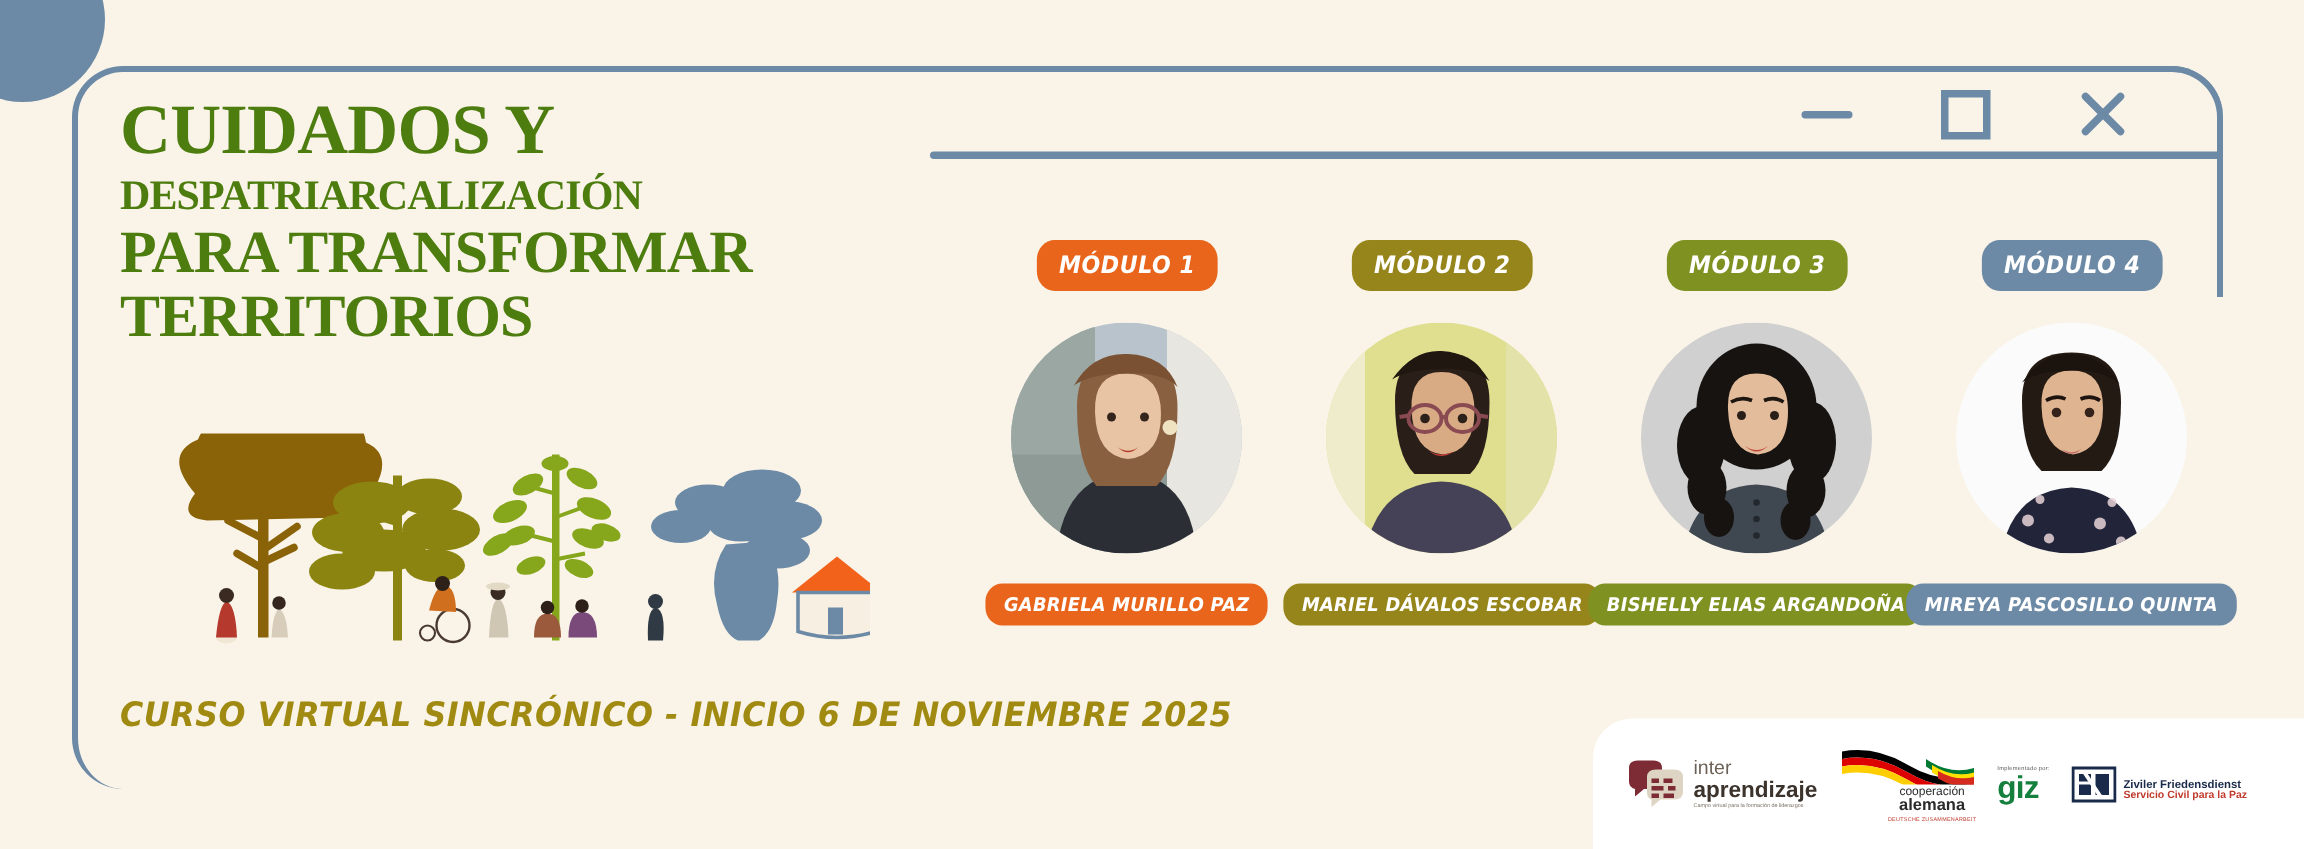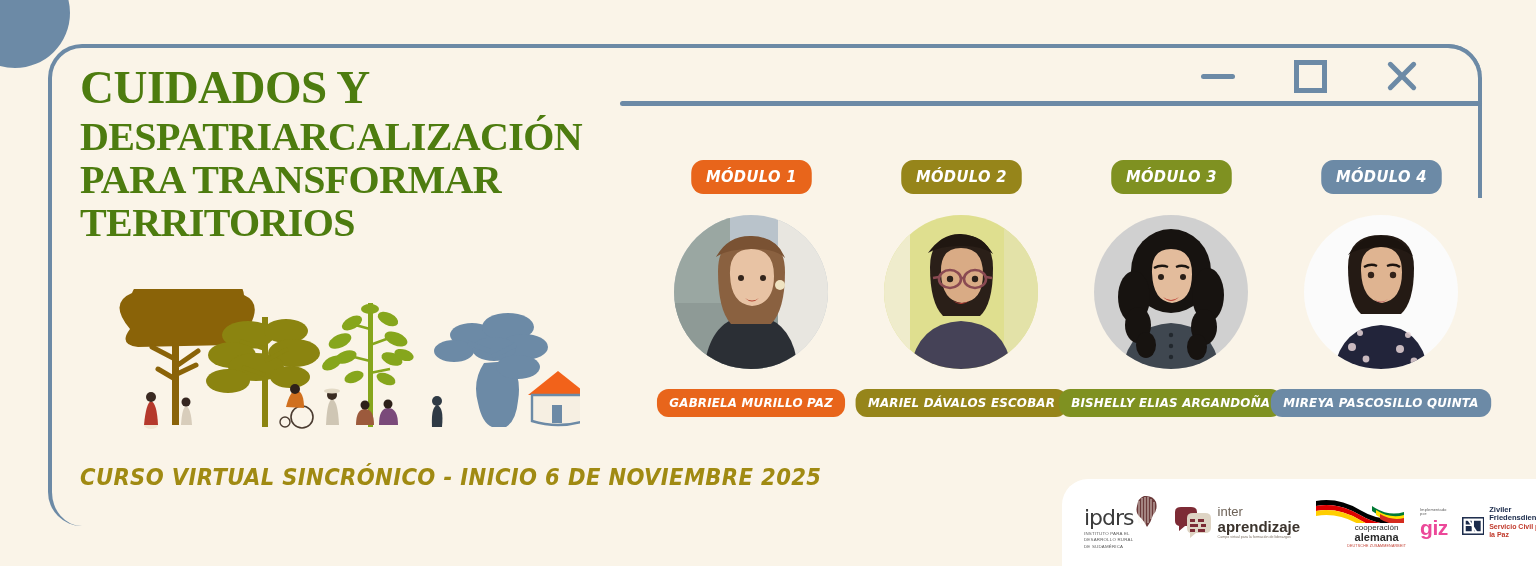--- a/index.html
+++ b/index.html
@@ -49,21 +49,21 @@
   .win-close:before,.win-close:after{
     content:"";position:absolute;left:50%;top:0;width:5px;height:38px;background:#6c8aa6;border-radius:3px;
   }
   .win-close:before{transform:translateX(-50%) rotate(45deg);}
   .win-close:after{transform:translateX(-50%) rotate(-45deg);}
 
   
   .left-panel{position:absolute;left:80px;top:64px;width:520px;height:420px;}
   .title-block{color:#4d7c0f;font-weight:bold;line-height:1.0;font-family:Liberation Serif, serif;}
   .title-l1{font-size:47px;letter-spacing:-0.5px;}
-  .title-l2{font-size:40px;letter-spacing:-0.6px;margin-top:6px;}
+  .title-l2{font-size:28px;letter-spacing:-0.6px;margin-top:6px;}
   .title-l3{font-size:40px;letter-spacing:-0.6px;margin-top:3px;}
   .title-l4{font-size:40px;letter-spacing:-0.6px;margin-top:3px;}
 
   .illustration{position:absolute;left:0px;top:225px;width:500px;height:160px;}
 
   .subtitle{
     position:absolute;left:0px;top:400px;
     font-size:22.5px;font-weight:bold;font-style:italic;
     color:#a08a12;letter-spacing:0.4px;
     font-family:"DejaVu Sans", sans-serif;
@@ -115,21 +115,21 @@
   .inter-c{font-size:3.6px;color:#7d7165;margin-top:2px;}
 
   .lg-coop{flex-direction:column;align-items:flex-end;}
   .coop-text{display:flex;flex-direction:column;align-items:center;line-height:1.05;margin-top:1px;}
   .coop-a{font-size:8px;color:#2b2b2b;}
   .coop-b{font-size:11px;color:#2b2b2b;font-weight:bold;}
   .coop-c{font-size:3.6px;color:#c0392b;margin-top:1px;letter-spacing:0.2px;}
 
   .lg-giz{flex-direction:column;align-items:flex-start;}
   .giz-label{font-size:3.8px;color:#555;margin-bottom:3px;letter-spacing:0.2px;}
-  .giz-word{font-size:21px;color:#ec4899;font-weight:bold;letter-spacing:-0.5px;line-height:0.85;}
+  .giz-word{font-size:21px;color:#15803d;font-weight:bold;letter-spacing:-0.5px;line-height:0.85;}
 
   .lg-zfd{gap:5px;}
   .zfd-text{display:flex;flex-direction:column;line-height:1.15;}
   .zfd-a{font-size:7.6px;color:#1a2a4a;font-weight:bold;}
   .zfd-b{font-size:7px;color:#c0392b;font-weight:bold;}
 </style>
 </head>
 <body>
 
 <div id="stage">
@@ -352,36 +352,20 @@
           <path d="M60 52 q7 -4 13 -1 M83 51 q7 -3 13 1" stroke="#1d140f" stroke-width="2.4" fill="none"></path>
           <path d="M70 84 q7 5 14 0 q-7 7 -14 0 z" fill="#c46a6a"></path>
         </svg>
       </div>
       <div class="namechip" style="background:#6c8aa6">MIREYA PASCOSILLO QUINTA</div>
     </div>
   </div>
 
   <div class="logo-panel">
 
-    <div class="logo lg-ipdrs">
-      <div style="display:flex;align-items:flex-end;gap:1px;">
-        <span class="ipdrs-word">ipdrs</span>
-        <svg width="24" height="34" viewBox="0 0 24 34" xmlns="http://www.w3.org/2000/svg">
-          <path d="M9 1 q9 -1 12 6 q2 8 -3 13 q-2 7 -6 12 q-3 -6 -6 -9 q-6 -4 -4 -12 q1 -8 7 -10 z" fill="#6b3a3a"></path>
-          <g stroke="#f7f2ea" stroke-width="0.8">
-            <path d="M4 6 v22 M7 3 v26 M10 2 v28 M13 2 v26 M16 4 v20 M19 7 v13"></path>
-          </g>
-        </svg>
-      </div>
-      <div class="ipdrs-sub">
-        <div>INSTITUTO PARA EL</div>
-        <div>DESARROLLO RURAL</div>
-        <div>DE SUDAMÉRICA</div>
-      </div>
-    </div>
 
     <div class="logo lg-inter">
       <svg width="40" height="34" viewBox="0 0 40 34" xmlns="http://www.w3.org/2000/svg">
         <path d="M2 6 q0 -5 6 -5 h10 q6 0 6 5 v9 q0 5 -6 5 h-6 l-6 5 v-5 q-4 -1 -4 -5 z" fill="#7d2b35"></path>
         <path d="M14 12 q0 -5 6 -5 h12 q6 0 6 5 v10 q0 5 -6 5 h-9 l-6 5 v-5 q-3 -1 -3 -5 z" fill="#ded4c4"></path>
         <g fill="#7d2b35">
           <rect x="17" y="13" width="5" height="3"></rect>
             <rect x="25" y="13" width="6" height="3"></rect>
           <rect x="17" y="18" width="8" height="3"></rect>
             <rect x="28" y="18" width="5" height="3"></rect>

